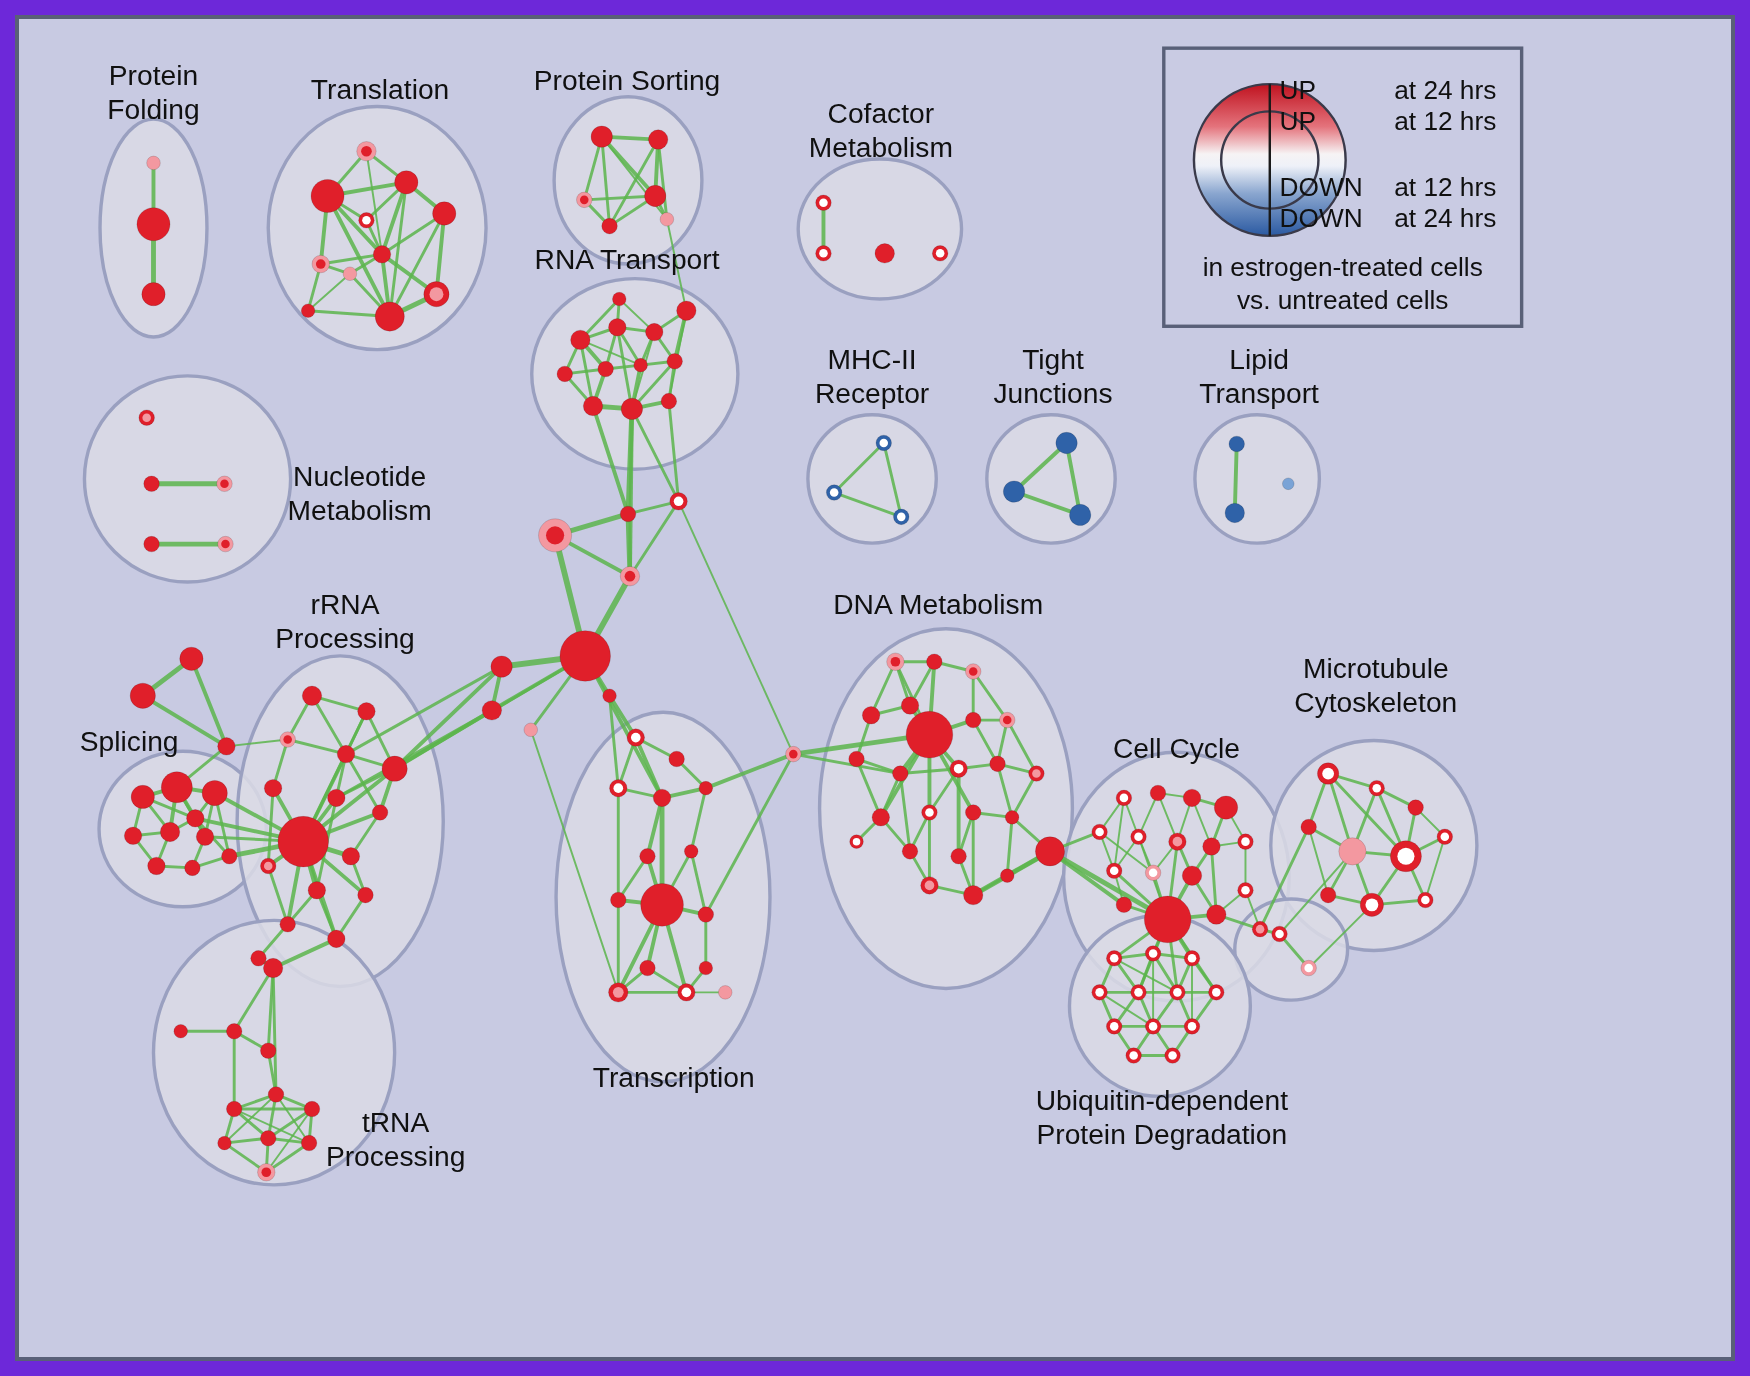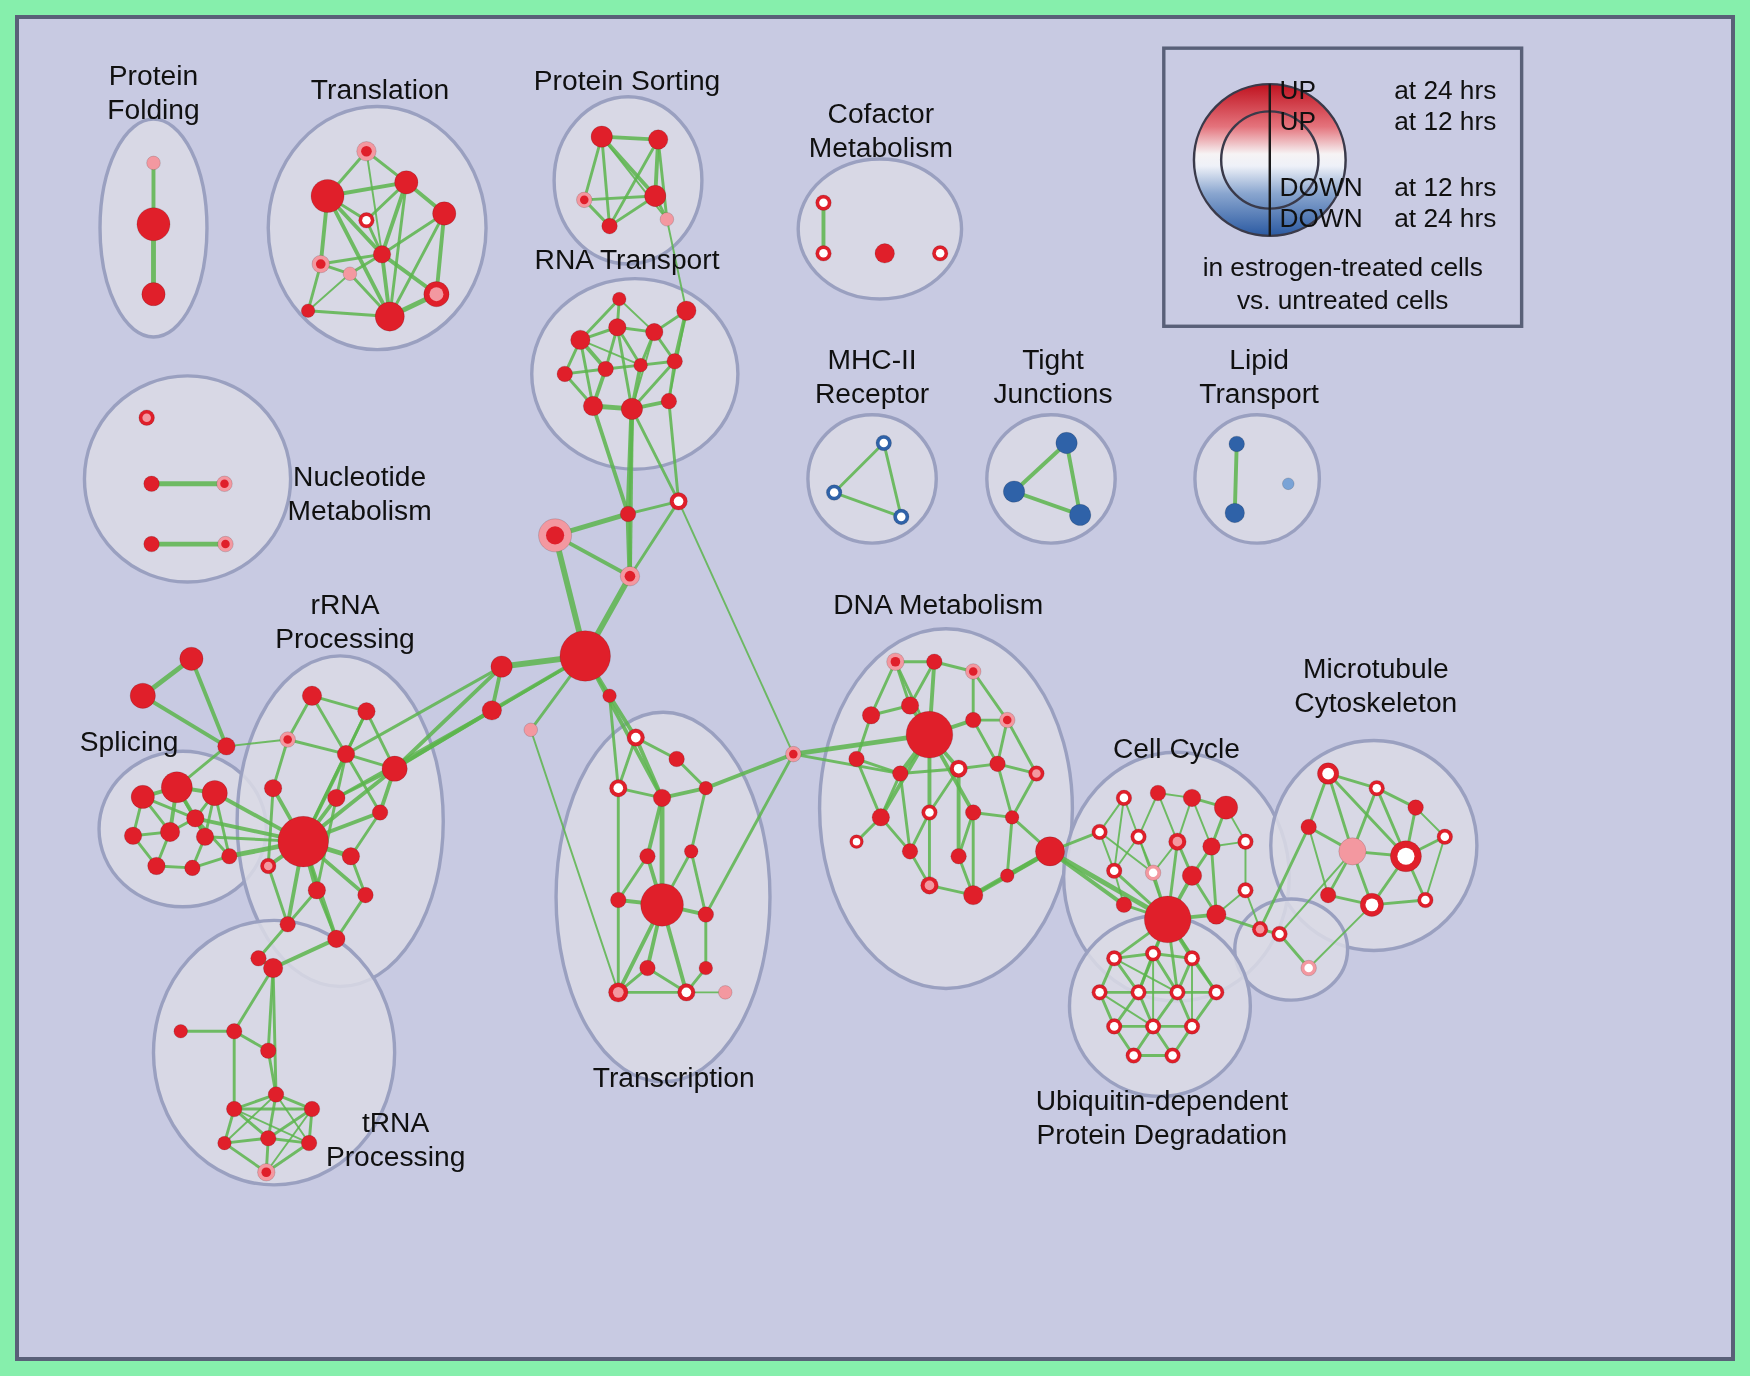--- a/index.html
+++ b/index.html
@@ -1,17 +1,17 @@
 <!DOCTYPE html>
 <html><head>
 <meta charset="utf-8">
 <style>
   html,body{margin:0;padding:0;background:#ffffff;}
   .figure-wrap{
-    width:1750px;height:1376px;box-sizing:border-box;background:#86efac;padding:15px;
+    width:1750px;height:1376px;box-sizing:border-box;background:#6d28d9;padding:15px;
     font-family:"Liberation Sans",sans-serif;
   }
   .figure-canvas{
     width:100%;height:100%;box-sizing:border-box;border:4px solid #596078;background:#c8cae2;
   }
   svg{display:block;width:100%;height:100%;}
   text{font-family:"Liberation Sans",sans-serif;}
 </style>
 </head>
 <body>

